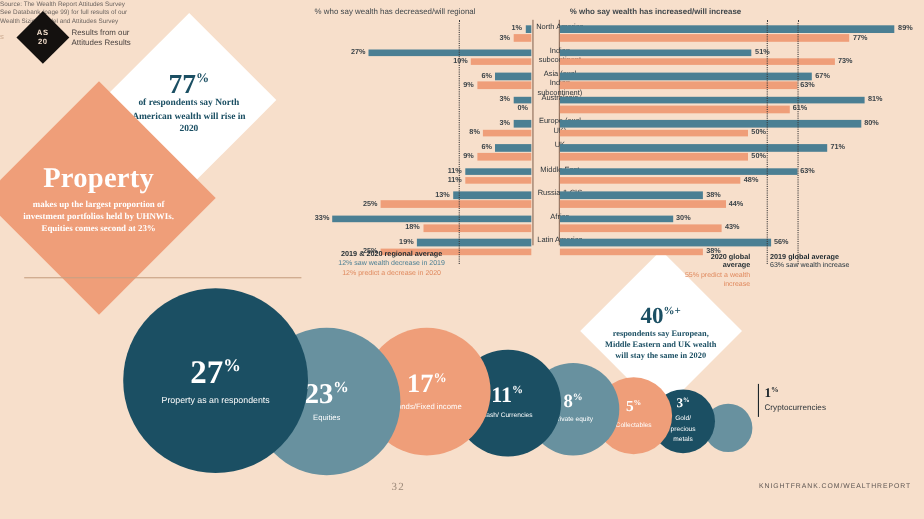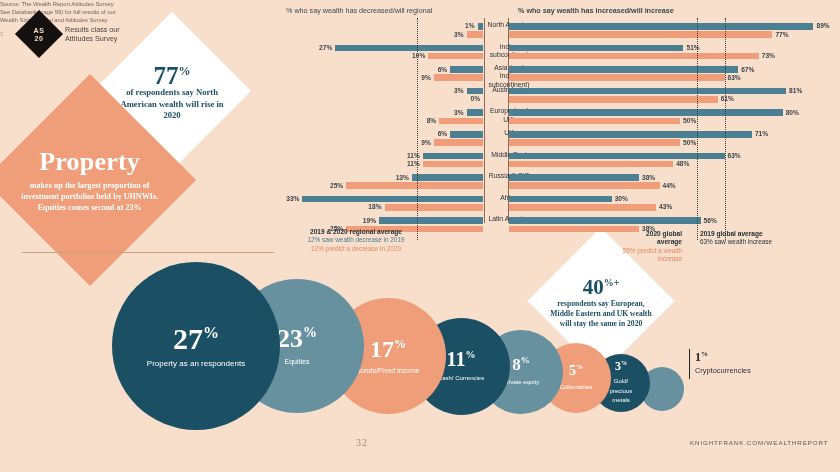--- a/index.html
+++ b/index.html
@@ -120,21 +120,21 @@
 
 <div class="page">
 
   <div class="badge-wrap">
     <div class="as-diamond">
       <div class="as-diamond-inner">
         <div>AS</div>
         <div>20</div>
       </div>
     </div>
-    <div class="badge-text">Results class our Attitudes Survey</div>
+    <div class="badge-text">Results from our Attitudes Results</div>
   </div>
   <div class="edge-mark">s</div>
 
   <div class="diamond d77">
     <div class="dcontent">
       <div class="big"><span>77</span><sup>%</sup></div>
       <div class="sub">of respondents say North American wealth will rise in 2020</div>
     </div>
   </div>
 
@@ -333,21 +333,21 @@
   <div class="fn-src">Source: The Wealth Report Attitudes Survey</div>
   <div class="fn-src2">See Databank (page 99) for full results of our Wealth Sizing Model and Attitudes Survey</div>
 
   <div class="sep-line"></div>
 
   <div class="bubbles" id="bubbles">
       <div class="bub" style="width: 168px; height: 168px; left: 112px; top: 4px; background: rgb(27, 79, 99); z-index: 10;">
         <div class="pct" style="font-size:30px">27<sup style="font-size:16px">%</sup></div>
         <div class="lab" style="font-size:8px;max-width:144px">Property as an respondents</div>
       </div>
-      <div class="bub" style="width: 134px; height: 134px; left: 230px; top: 21px; background: rgb(104, 145, 159); z-index: 9;">
+      <div class="bub" style="width: 134px; height: 134px; left: 230px; top: 40px; background: rgb(104, 145, 159); z-index: 9;">
         <div class="pct" style="font-size:26px">23<sup style="font-size:14px">%</sup></div>
         <div class="lab" style="font-size:7px;max-width:110px">Equities</div>
       </div>
       <div class="bub" style="width: 116px; height: 116px; left: 330px; top: 40px; background: rgb(239, 158, 121); z-index: 8;">
         <div class="pct" style="font-size:24px">17<sup style="font-size:12px">%</sup></div>
         <div class="lab" style="font-size:7px;max-width:92px">Bonds/Fixed income</div>
       </div>
       <div class="bub" style="width: 97px; height: 97px; left: 412.5px; top: 59.5px; background: rgb(27, 79, 99); z-index: 7;">
         <div class="pct" style="font-size:20px">11<sup style="font-size:10px">%</sup></div>
         <div class="lab" style="font-size:6px;max-width:73px">Cash/ Currencies</div>

